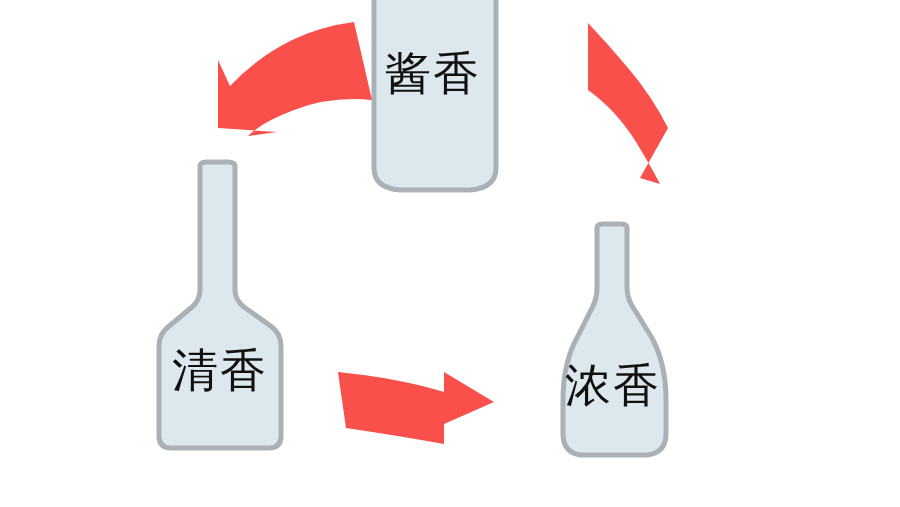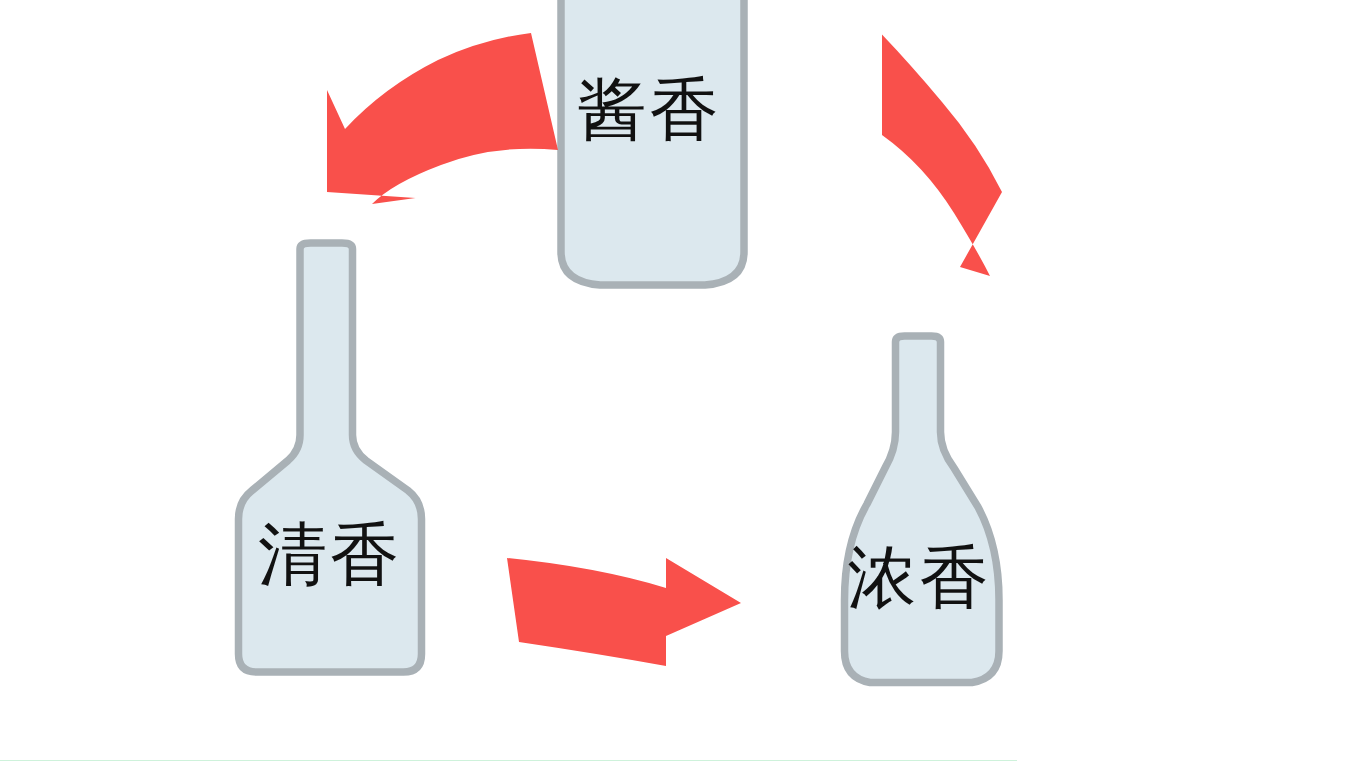--- a/index.html
+++ b/index.html
@@ -7,21 +7,21 @@
     padding: 0;
     background: #ffffff;
   }
   body {
     font-family: "DejaVu Sans", "Liberation Sans", sans-serif;
   }
   #stage {
     position: relative;
     width: 900px;
     height: 507px;
-    background: #22c55e;
+    background: #a21caf;
     overflow: hidden;
   }
   #diagram-svg {
     position: absolute;
     left: 0;
     top: 0;
     width: 900px;
     height: 507px;
     display: block;
   }

